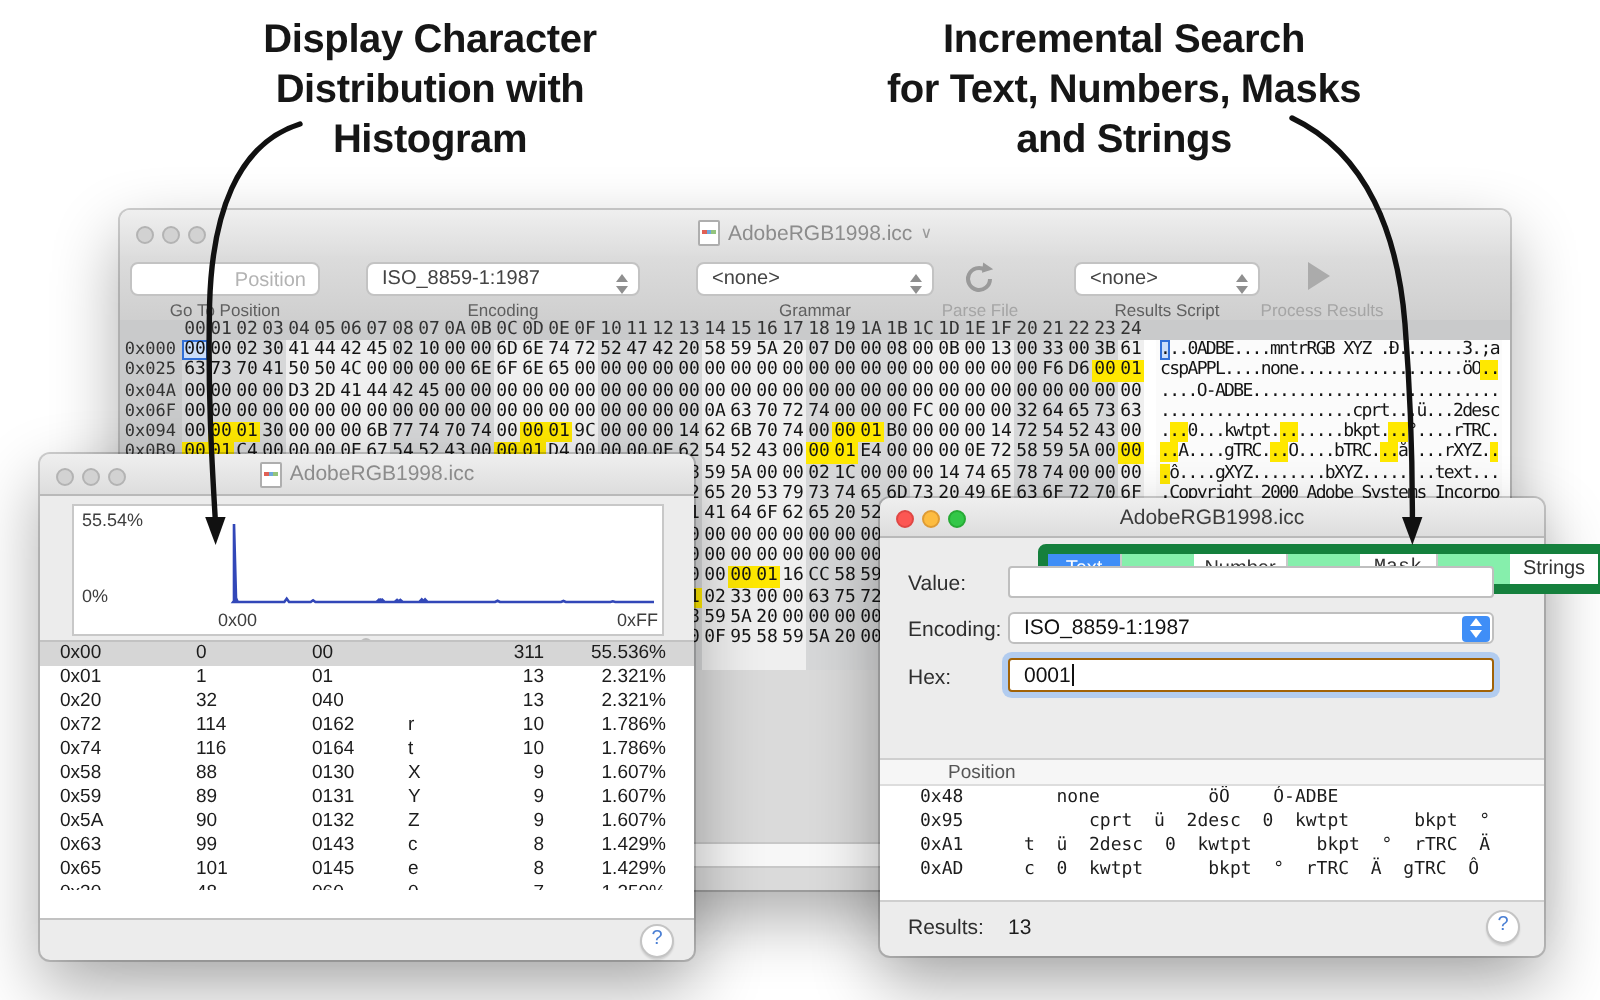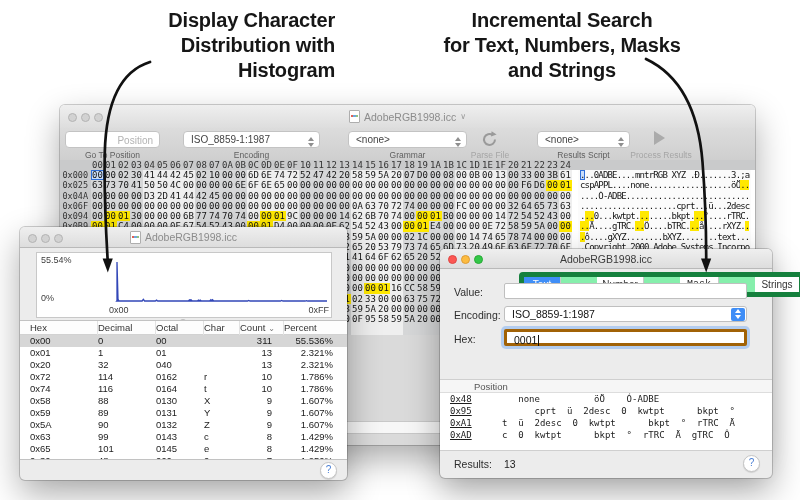--- a/index.html
+++ b/index.html
@@ -1,19 +1,19 @@
 <!DOCTYPE html>
 <html><head>
 <meta charset="utf-8">
 <style>
 :root{--accent:#3f8ef7;--hl:#ffe800;--histline:#3247b8;}
 html,body{margin:0;padding:0;}
 body{width:800px;height:500px;background:#fff;font-family:"Liberation Sans",sans-serif;position:relative;overflow:hidden;}
 .ann{position:absolute;top:8px;text-align:center;font-size:20px;font-weight:600;line-height:25px;color:#161616;letter-spacing:-0.2px;}
-#ann-left{left:95px;width:240px;text-align:right;}
+#ann-left{left:95px;width:240px;}
 #ann-right{left:436px;width:252px;}
 #arrows{position:absolute;left:0;top:0;z-index:50;pointer-events:none;}
 .win{position:absolute;border-radius:5px;box-shadow:0 14px 34px rgba(0,0,0,.33),0 0 0 1px rgba(0,0,0,.18);background:#ececec;}
 .titlebar{position:absolute;left:0;top:0;right:0;background:linear-gradient(#efefef,#dddddd);border-bottom:1px solid #b9b9b9;border-radius:5px 5px 0 0;display:flex;align-items:center;justify-content:center;}
 .lights{position:absolute;left:8px;top:50%;margin-top:-3.5px;display:flex;gap:4px;}
 .light{width:7px;height:7px;border-radius:50%;background:#d2d2d2;border:0.5px solid #b3b3b3;}
 .light.red{background:#fc5753;border-color:#df4744;}
 .light.yellow{background:#fdbc40;border-color:#de9b34;}
 .light.green{background:#33c748;border-color:#27aa35;}
 .wtitle{font-size:10.5px;color:#8c8c8c;display:flex;align-items:center;gap:4px;}
@@ -79,27 +79,27 @@
 .seg{font-size:10px;color:#333;text-align:center;line-height:15px;border-right:1px solid #c9c9c9;background:#fff;}
 .seg:last-child{border-right:none;}
 .seg.active{background:var(--accent);color:#fff;}
 .flabel{position:absolute;left:14px;font-size:10.5px;color:#2e2e2e;}
 .ffield{position:absolute;left:64px;width:243px;background:#fff;border:1px solid #bfbfbf;border-radius:2px;box-sizing:border-box;font-size:10.5px;color:#111;padding:0 7px;}
 .fpopup{position:absolute;left:64px;width:243px;background:#fff;border:1px solid #bfbfbf;border-radius:3px;box-sizing:border-box;font-size:10.5px;color:#111;padding:0 7px;}
 .bstep{position:absolute;right:1px;top:1px;width:14px;height:13px;background:var(--accent);border-radius:2px;}
 .bstep:before,.bstep:after{content:"";position:absolute;left:4px;border-left:3px solid transparent;border-right:3px solid transparent;}
 .bstep:before{top:1px;border-bottom:4px solid #fff;}
 .bstep:after{top:7px;border-top:4px solid #fff;}
-.focusfield{border:3px solid #a16207;box-shadow:0 0 0 3px rgba(108,166,245,.45);}
+.focusfield{border:1px solid #a16207;box-shadow:0 0 0 3px rgba(108,166,245,.45);}
 .caret{display:inline-block;width:1px;height:11px;background:#111;vertical-align:-2px;margin-left:1px;}
 #stable{position:absolute;left:0;top:130px;width:332px;height:70px;background:#fff;border-top:1px solid #cfcfcf;border-bottom:1px solid #cfcfcf;}
 #sthead{height:13px;line-height:13px;font-size:9.5px;color:#555;background:#f6f6f6;border-bottom:1px solid #ddd;padding-left:34px;box-sizing:border-box;}
 #strows{height:56px;overflow:hidden;font-family:"DejaVu Sans Mono",monospace;font-size:9px;color:#1c1c1c;}
 .str{display:flex;height:12px;line-height:12px;}
-.stp{width:52px;flex:none;padding-left:10px;text-decoration:underline;}
+.stp{width:52px;flex:none;padding-left:20px;}
 .stc{white-space:pre;}
 #sbottom{position:absolute;left:0;bottom:0;width:332px;height:29px;}
 #sbottom .rlab{position:absolute;left:14px;top:9px;font-size:10.5px;color:#2e2e2e;}
 #sbottom .rcount{position:absolute;left:64px;top:9px;font-size:10.5px;color:#1c1c1c;}
 </style>
 </head>
 <body>
 
 <div class="ann" id="ann-left">
   <div>Display Character</div>
@@ -878,28 +878,20 @@
     <span class="axlab" style="left:4px;top:2px;">55.54%</span>
     <span class="axlab" style="left:4px;top:40px;">0%</span>
     <svg id="histsvg" width="216" height="46" viewBox="0 0 216 46">
       <path id="histpath" fill="none" stroke="#3247b8" stroke-width="1.3" d="M3,42 L3,3.002808786460207 L4,40 L4.8,42 L2.6235294117647054,42 L3.8235294117647056,40.37020165646381 L5.023529411764706,42 L28.152941176470588,42 L29.352941176470587,40.37020165646381 L30.552941176470586,42 L41.32941176470588,42 L42.529411764705884,41.12225423118473 L43.72941176470589,42 L74.27058823529411,42 L75.47058823529412,40.87157003961109 L76.67058823529412,42 L75.09411764705882,42 L76.29411764705883,40.87157003961109 L77.49411764705883,42 L75.91764705882353,42 L77.11764705882354,40.87157003961109 L78.31764705882354,42 L83.32941176470588,42 L84.52941176470588,40.99656103709039 L85.72941176470589,42 L84.97647058823529,42 L86.17647058823529,40.99656103709039 L87.37647058823529,42 L95.68235294117648,42 L96.88235294117648,40.74587684551675 L98.08235294117648,42 L97.32941176470588,42 L98.52941176470588,40.74587684551675 L99.72941176470589,42 L133.56470588235294,42 L134.76470588235293,41.368023046453004 L135.96470588235292,42 L166.5058823529412,42 L167.7058823529412,41.50846236946345 L168.90588235294118,42 L191.21176470588236,42 L192.41176470588235,41.64890169247389 L193.61176470588234,42 L213,42"></path>
     </svg>
     <span class="axlab" style="left:72px;top:52px;">0x00</span>
     <span class="axlab" style="right:2px;top:52px;">0xFF</span>
   </div>
   <div id="splitdot"></div>
   <div id="htable">
-    <div class="htgrid" id="hthead">
-        <span class="hth">Hex</span>
-        <span class="hth">Decimal</span>
-        <span class="hth">Octal</span>
-        <span class="hth">Char</span>
-        <span class="hth">Count<span class="sortch">⌄</span></span>
-        <span class="hth">Percent</span>
-      </div>
     <div id="htrows">
         <div class="htgrid htr selrow">
           <span class="htc">0x00</span>
           <span class="htc">0</span>
           <span class="htc">00</span>
           <span class="htc"></span>
           <span class="htc num">311</span>
           <span class="htc pct">55.536%</span>
         </div>
         <div class="htgrid htr">

